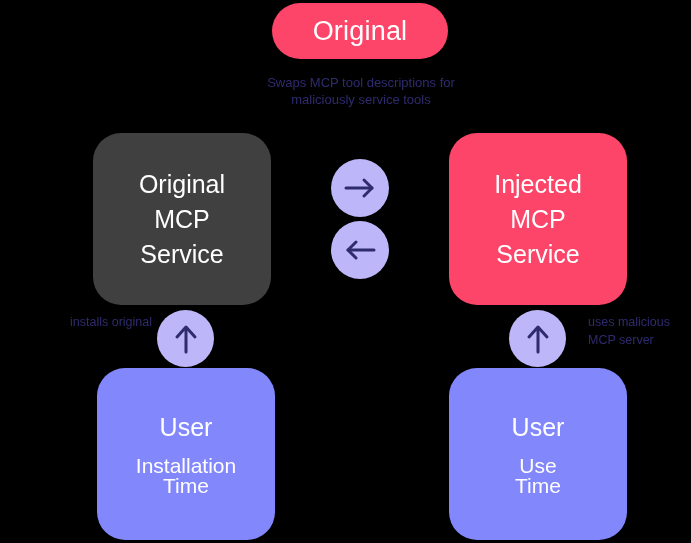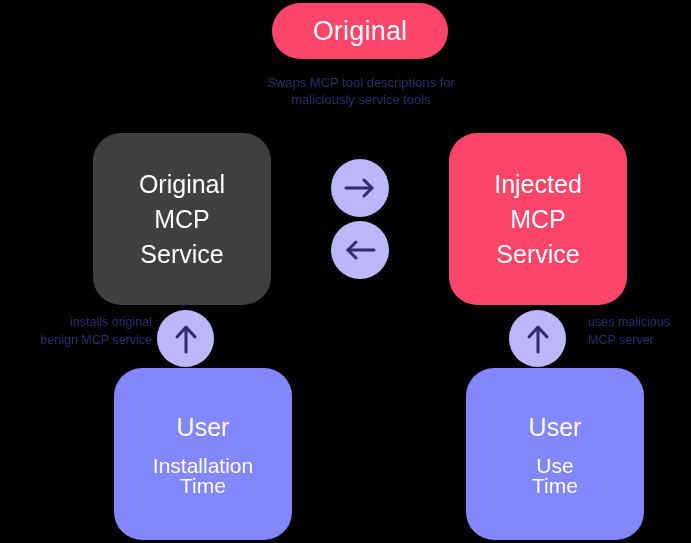--- a/index.html
+++ b/index.html
@@ -86,21 +86,20 @@
     position: absolute;
     width: 178px;
     height: 172px;
     border-radius: 28px;
     background: #8287FC;
     display: flex;
     flex-direction: column;
     align-items: center;
     justify-content: center;
     color: #FFFFFF;
-    margin-left: 17px;
   }
   .user-box-left { left: 97px; top: 368px; }
   .user-box-right { left: 449px; top: 368px; }
   .user-box .user-title {
     font-size: 25px;
     line-height: 30px;
     font-weight: 400;
     margin-bottom: 14px;
   }
   .user-box .user-sub {
@@ -205,21 +204,20 @@
     <span>
       <svg width="24" height="32" viewBox="0 0 24 32" fill="none">
         <path d="M12 29 V5" stroke="#2E2B6E" stroke-width="3" stroke-linecap="round"></path>
         <path d="M3 14 L12 4 L21 14" stroke="#2E2B6E" stroke-width="3" stroke-linecap="round" stroke-linejoin="round" fill="none"></path>
       </svg>
     </span>
   </div>
 
   <div class="side-caption caption-install">
     <span>installs original</span>
-    <span>benign MCP service</span>
   </div>
 
   <div class="side-caption caption-use">
     <span>uses malicious</span>
     <span>MCP server</span>
   </div>
 
   <div class="user-box user-box-left">
     <div class="user-title">User</div>
     <div class="user-sub">

